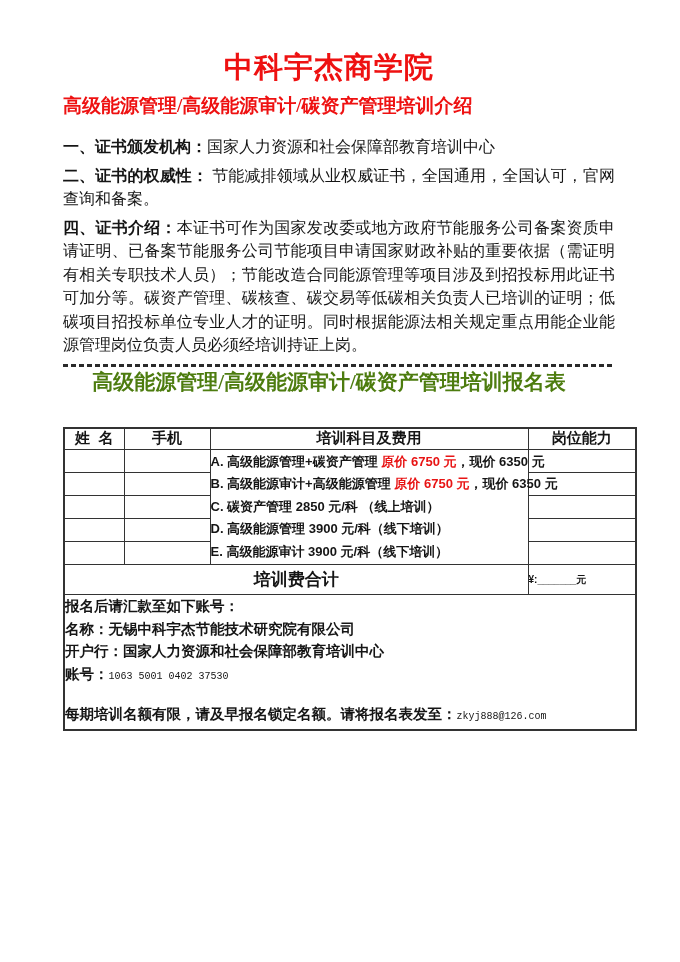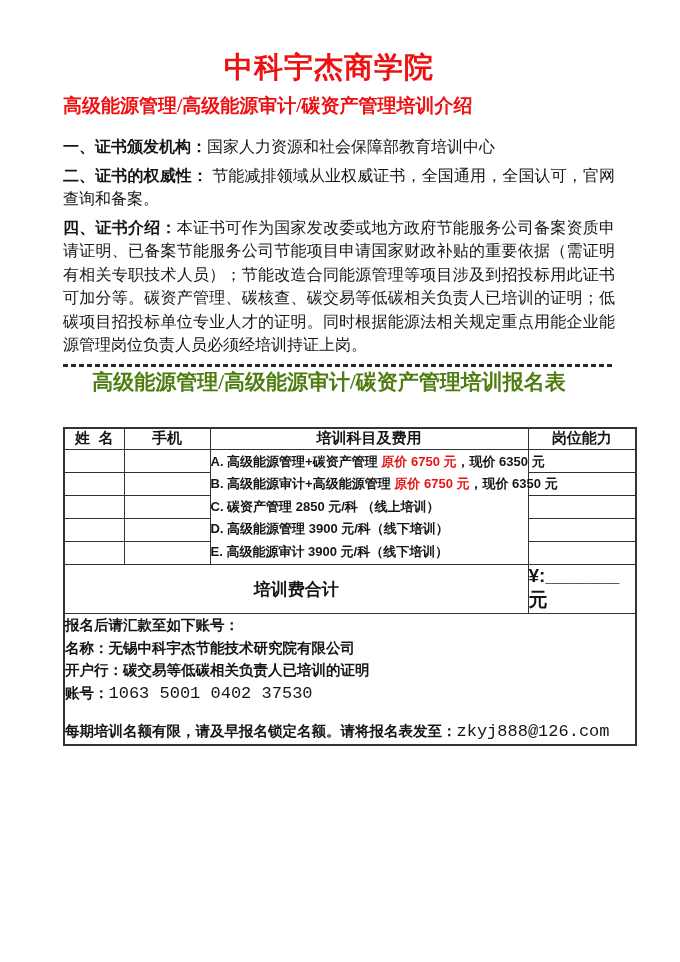--- a/index.html
+++ b/index.html
@@ -52,32 +52,32 @@
   .course{
     font-family:"Liberation Sans","DejaVu Sans",sans-serif;
     font-weight:bold;font-size:13px;line-height:22.5px;white-space:nowrap;
   }
   .red{color:var(--price-red);}
   td.total-label{
     height:30px;text-align:center;font-weight:bold;font-size:17px;
     font-family:"Liberation Sans","DejaVu Sans",sans-serif;
   }
   td.total-value{
-    font-weight:bold;font-size:19px;padding-left:12px;
+    font-weight:bold;font-size:10px;padding-left:12px;
     font-family:"Liberation Sans","DejaVu Sans",sans-serif;
   }
   td.payment{
     padding:5px 10px 7px;vertical-align:top;
     font-family:"Liberation Sans","DejaVu Sans",sans-serif;
     font-weight:bold;font-size:14.5px;line-height:22.5px;
   }
   td.payment .gap{height:15px;}
   .mono{
     font-family:"Liberation Mono","DejaVu Sans Mono",monospace;
-    font-weight:normal;font-size:17px;
+    font-weight:normal;font-size:10px;
   }
 </style>
 </head>
 <body>
 
 <div class="page">
 
   <h1 class="title">中科宇杰商学院</h1>
   <h2 class="subtitle">高级能源管理/高级能源审计/碳资产管理培训介绍</h2>
 
@@ -138,21 +138,21 @@
       <td></td>
     </tr>
     <tr>
       <td class="total-label" colspan="3">培训费合计</td>
       <td class="total-value">¥:_______元</td>
     </tr>
     <tr>
       <td class="payment" colspan="4">
         <div>报名后请汇款至如下账号：</div>
         <div>名称：无锡中科宇杰节能技术研究院有限公司</div>
-        <div>开户行：碳交易等低碳相关负责人已培训的证明</div>
+        <div>开户行：国家人力资源和社会保障部教育培训中心</div>
         <div><span>账号：</span><span class="mono">1063 5001 0402 37530</span></div>
         <div class="gap"></div>
         <div><span>每期培训名额有限，请及早报名锁定名额。请将报名表发至：</span><span class="mono">zkyj888@126.com</span></div>
       </td>
     </tr>
   </tbody>
     </table>
 
 </div>
 

